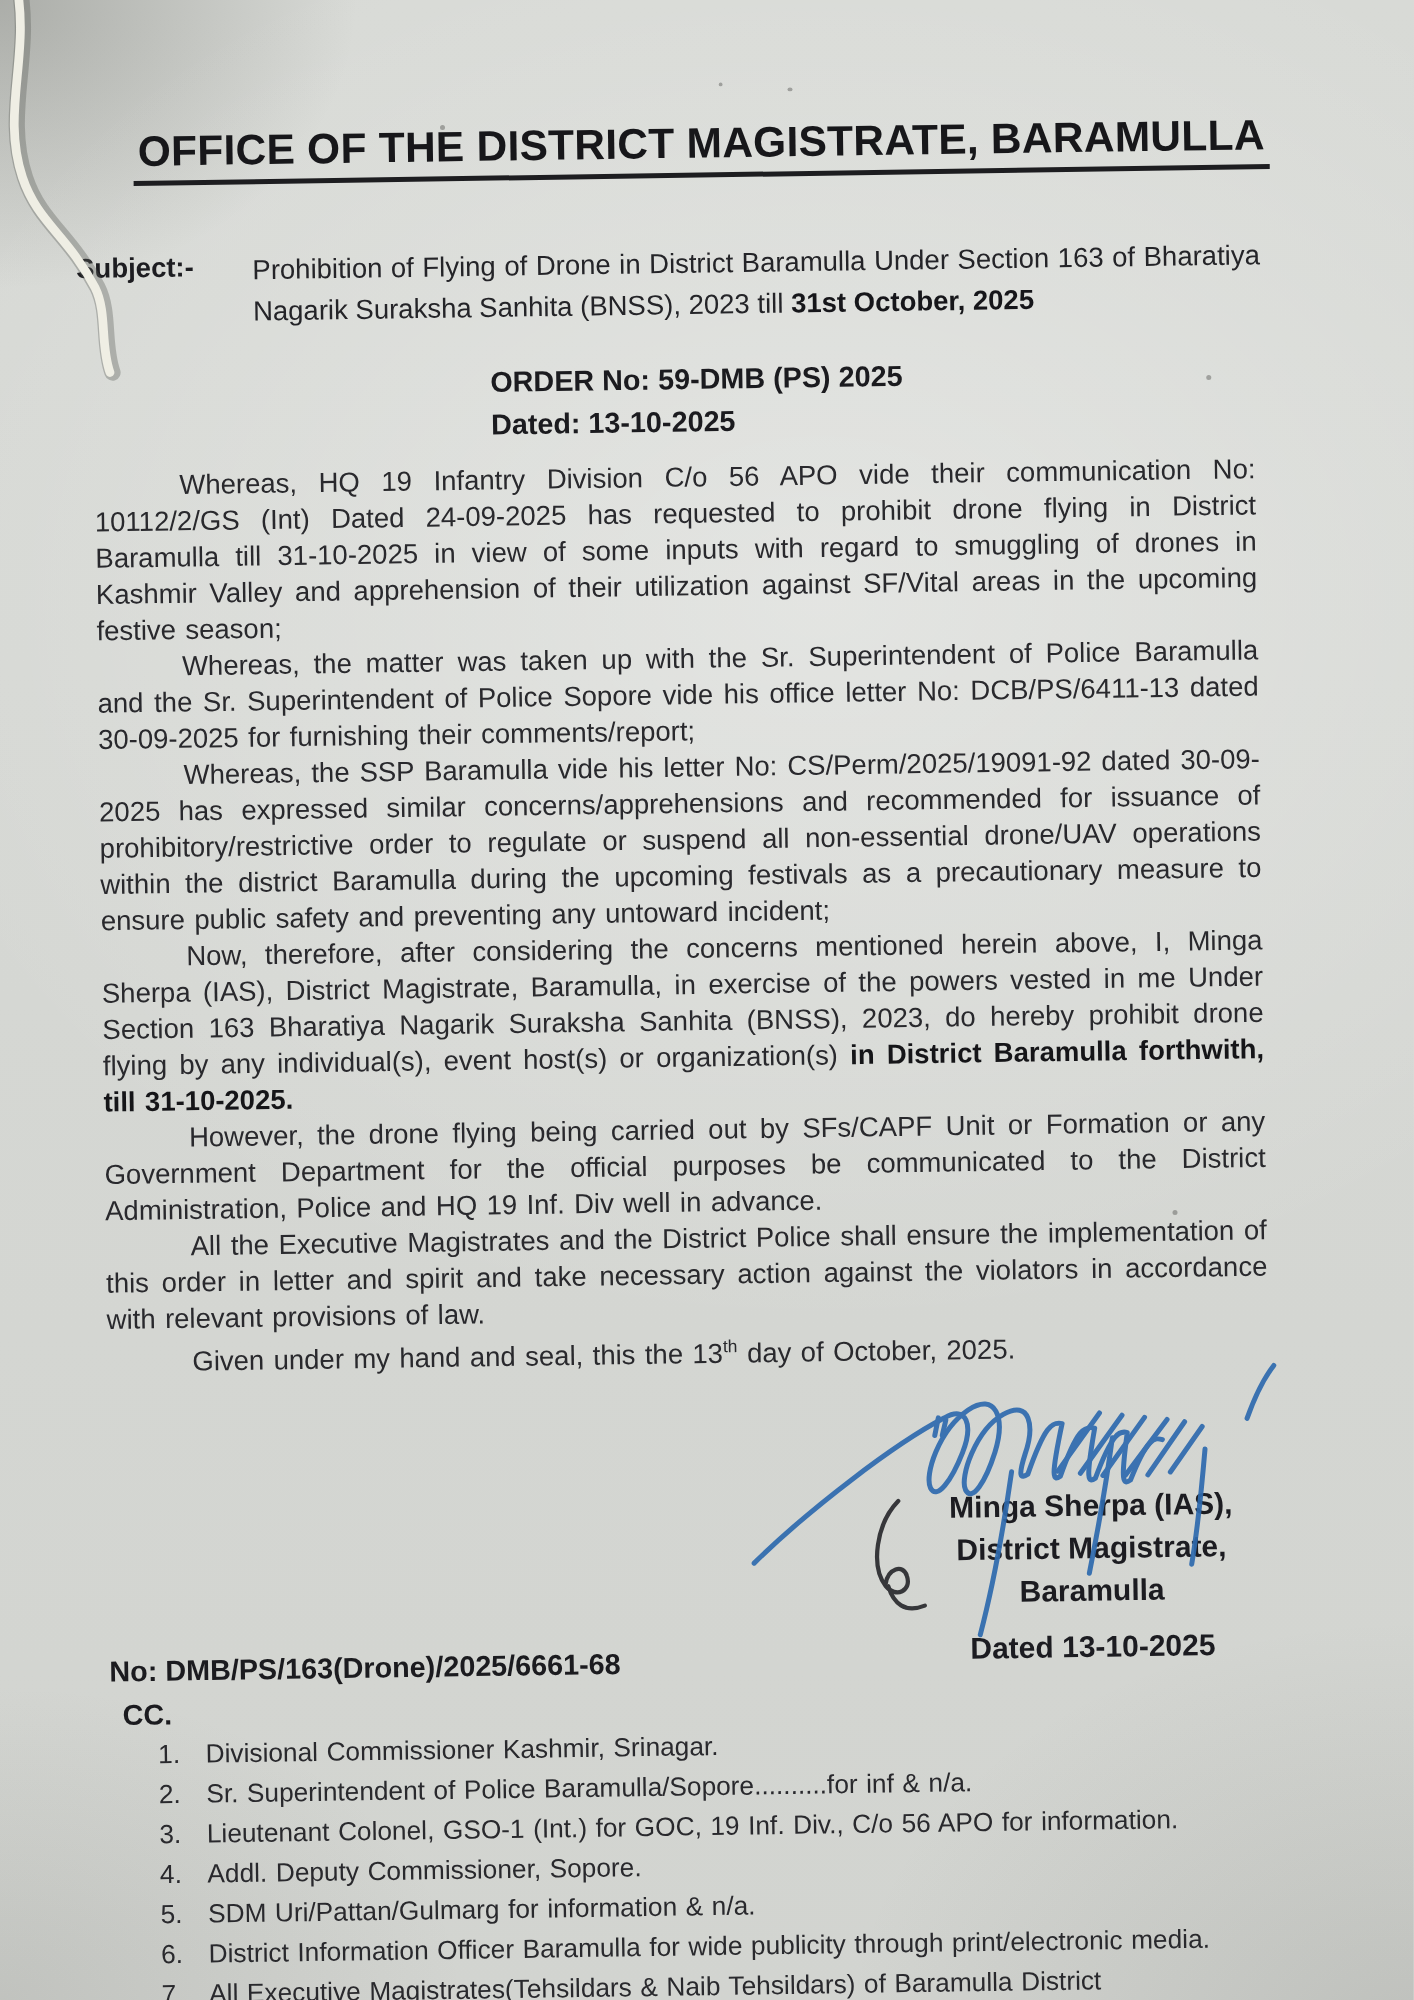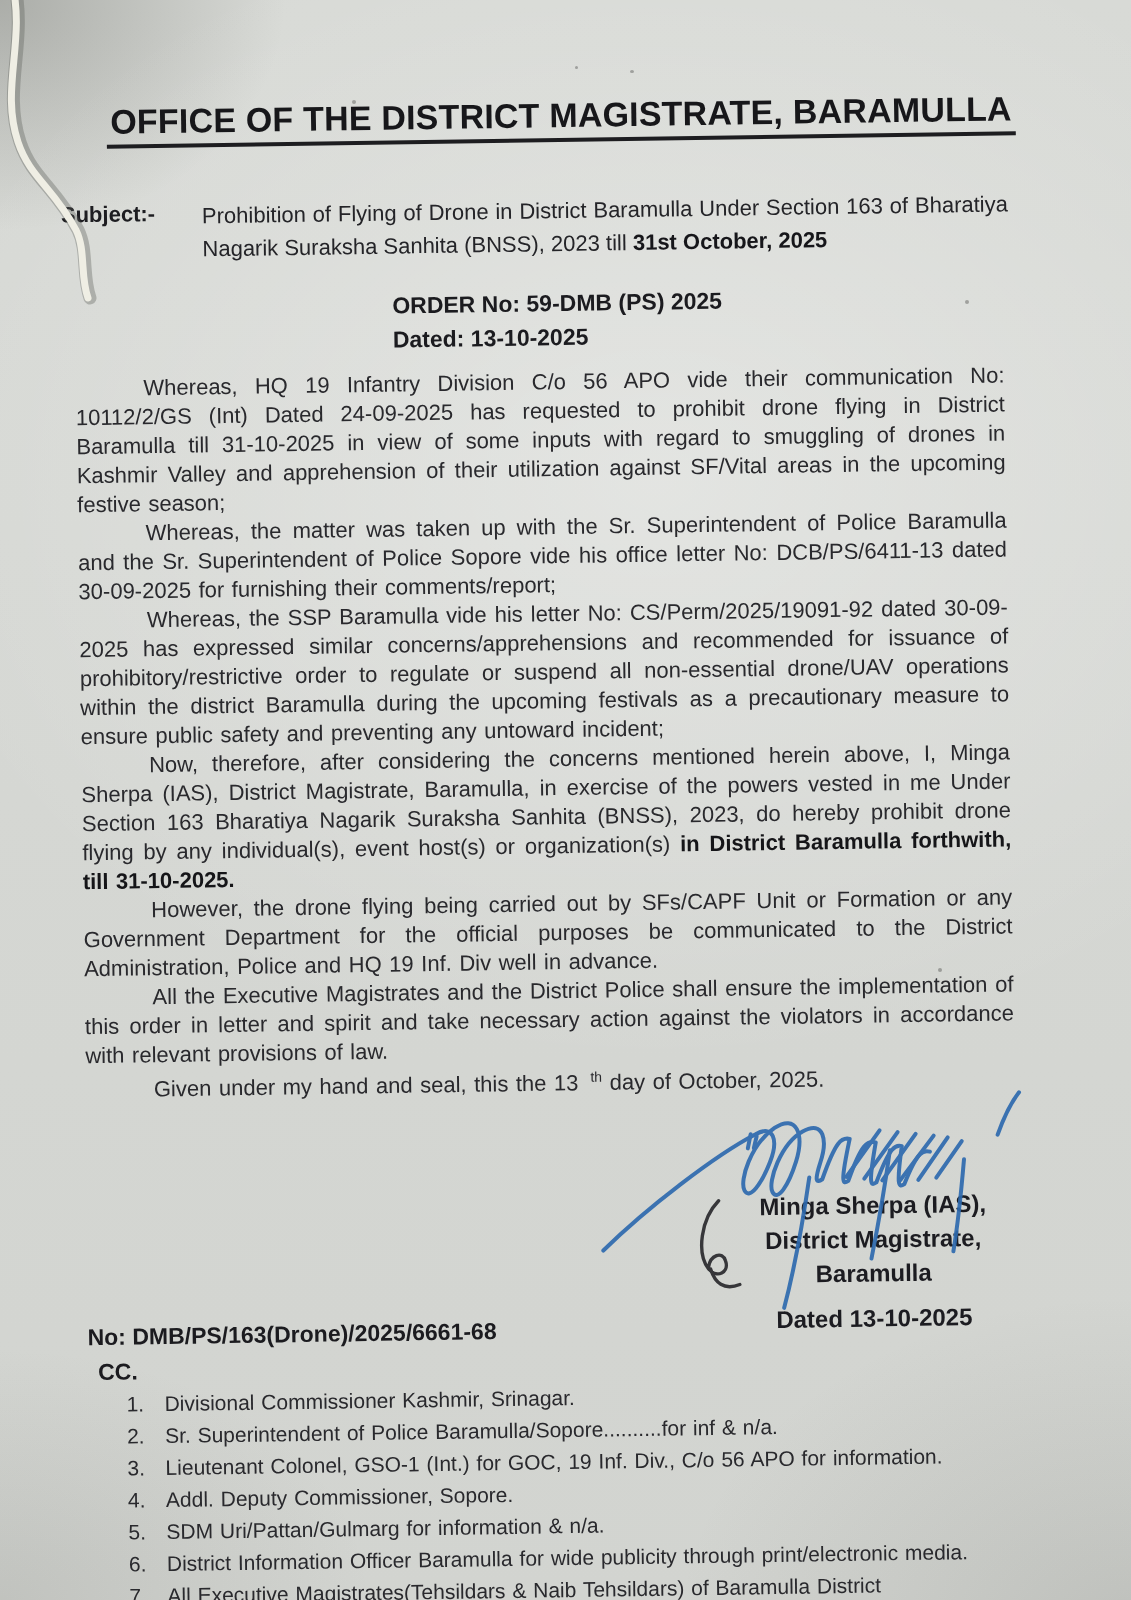--- a/index.html
+++ b/index.html
@@ -41,21 +41,21 @@
   .subject-row { display:flex; margin:52px 120px 0 64px; }
   .subject-label { flex:none; width:141px; font-weight:bold; font-size:22px; color:#1d1d21; padding-top:1px; }
   .subject-text { flex:1; font-size:22px; line-height:33px; text-align:justify; color:#242428; }
   .subject-text b { color:#16161a; }
 
   .order-block { margin:26px 0 0 394px; font-weight:bold; font-size:23px; line-height:34px; color:#1b1b1f; }
 
   .body-text { margin:13px 126px 0 76px; font-size:22px; line-height:29px; text-align:justify; color:#29292d; word-spacing:1.4px; }
   .body-text p { margin:0; text-indent:68px; }
   .body-text b { color:#151518; }
-  sup { font-size:14px;margin-left:12px; }
+  sup { font-size:14px; }
 
   .sig-wrap { position:relative; height:208px; }
   .sig-col { width:348px; margin-left:auto; margin-right:96px; text-align:center; }
   .sig-names { padding-top:96px; font-weight:bold; font-size:24px; line-height:34px; color:#1c1c21; position:relative; z-index:1; }
   .signature-svg { position:absolute; right:68px; top:-14px; width:486px; height:246px; z-index:2; pointer-events:none; }
 
   .ref-row { display:flex; justify-content:space-between; align-items:flex-start; margin:4px 0 0 74px; }
   .ref-number { font-weight:bold; font-size:23px; color:#1b1b1f; padding-top:8px; }
   .sig-date { font-weight:bold; font-size:24px; color:#1c1c21; }
 

